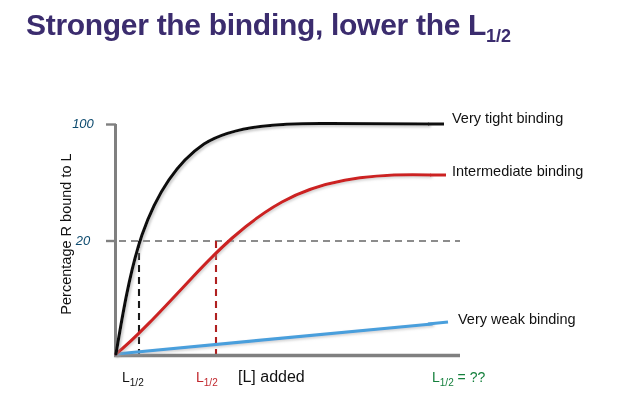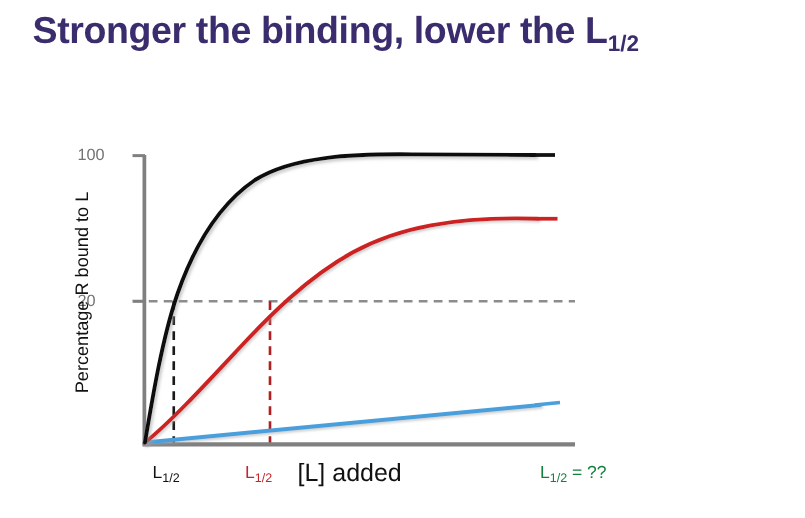--- a/index.html
+++ b/index.html
@@ -54,23 +54,24 @@
   #plot-svg {
     position: absolute;
     left: 0;
     top: 0;
   }
 
   
   .axis-tick-label {
     position: absolute;
     font-size: 13px;
-    color: #737373;
-    text-align: left;
+    color: #0c4a6e;
+    text-align: center;
     white-space: nowrap;
+    font-style: italic;
   }
   #tick-100 { left: 62px; top: 116px; width: 42px; }
   #tick-50  { left: 62px; top: 233px; width: 42px; }
 
   #y-axis-label {
     position: absolute;
     left: -34px;
     top: 226px;
     width: 200px;
     text-align: center;
@@ -78,21 +79,21 @@
     color: #111111;
     transform: rotate(-90deg);
     transform-origin: center center;
     white-space: nowrap;
   }
 
   #x-axis-label {
     position: absolute;
     left: 238px;
     top: 368px;
-    font-size: 20px;
+    font-size: 16px;
     color: #111111;
     white-space: nowrap;
   }
 
   
   .lhalf {
     position: absolute;
     font-size: 14px;
     white-space: nowrap;
   }
@@ -168,15 +169,18 @@
     <div id="y-axis-label">Percentage R bound to L</div>
 
     <div id="x-axis-label">[L] added</div>
 
     <div class="lhalf" id="lhalf-black"><span>L</span><span class="sub">1/2</span></div>
 
     <div class="lhalf" id="lhalf-red"><span>L</span><span class="sub">1/2</span></div>
 
     <div class="lhalf" id="lhalf-blue"><span>L</span><span class="sub">1/2</span><span> = ??</span></div>
 
+    <div class="curve-label" id="label-tight">Very tight binding</div>
+    <div class="curve-label" id="label-intermediate">Intermediate binding</div>
+    <div class="curve-label" id="label-weak">Very weak binding</div>
 
   </div>
 </div>
 
 </body></html>

